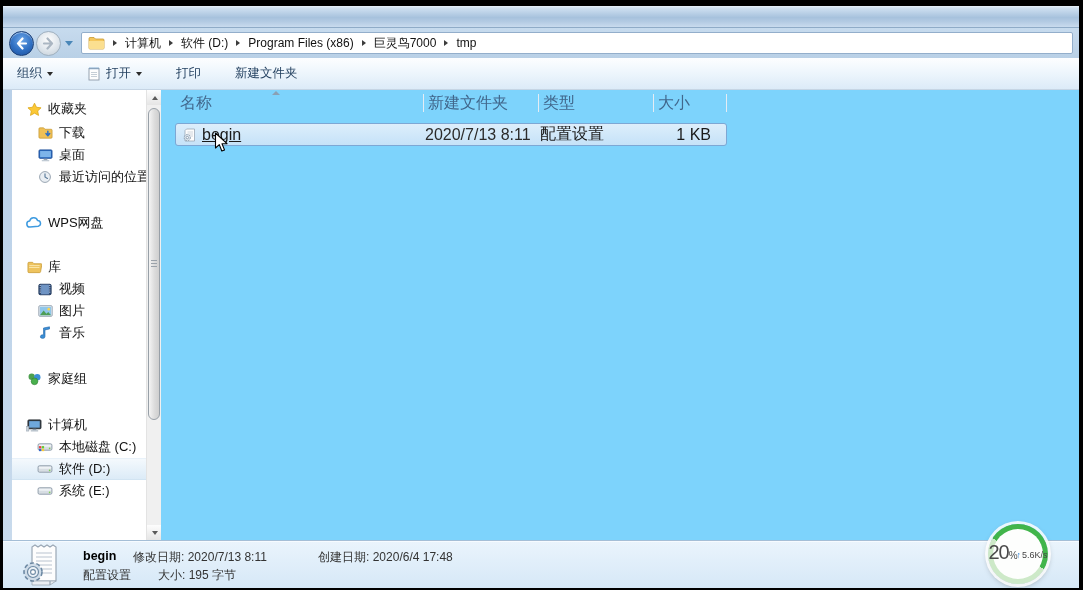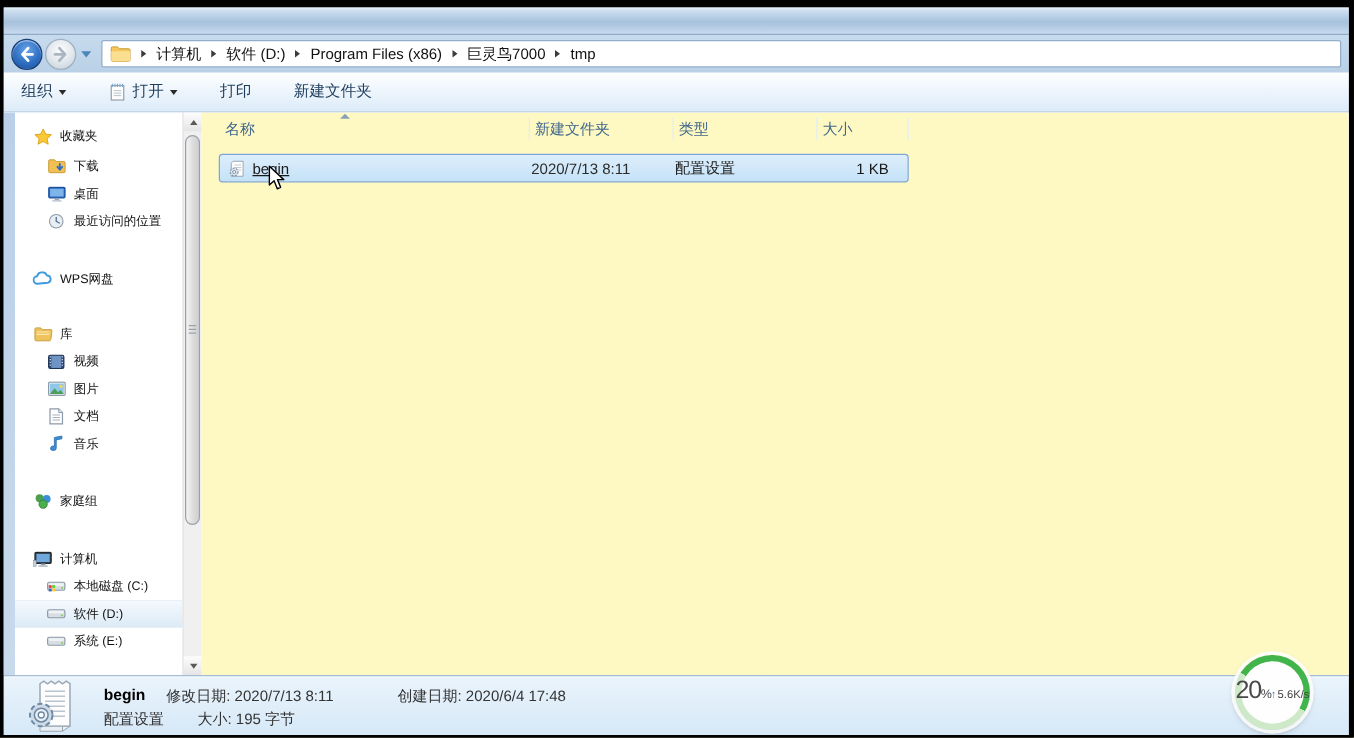--- a/index.html
+++ b/index.html
@@ -41,42 +41,42 @@
   .tb-item + .tb-item { margin-left:22px; }
   .dd-arrow { width:0; height:0; border-left:3.5px solid transparent; border-right:3.5px solid transparent;
     border-top:4px solid #2b2b2b; margin-left:5px; }
   .tb-icon { margin-right:5px; display:inline-flex; }
 
   
   .main { flex:1; display:flex; background:#fff; position:relative; overflow:hidden; }
   .aero-strip { width:9px; flex:none; background:linear-gradient(180deg,#b9d0e8,#c8daec); }
 
   
-  .sidebar { width:134px; flex:none; background:#fff; padding-top:8px; font-size:10px; color:#111; overflow:hidden; }
+  .sidebar { width:134px; flex:none; background:#fff; padding-top:8px; font-size:13px; color:#111; overflow:hidden; }
   .sb-row { height:22px; display:flex; align-items:center; padding-left:14px; cursor:default; }
   .sb-child { padding-left:25px; }
   .sb-row .sb-ic { width:16px; height:16px; flex:none; margin-right:6px; display:flex; align-items:center; justify-content:center; }
   .sb-label { white-space:nowrap; }
   .sb-sel { background:linear-gradient(180deg,#f4f9fd,#dcebf7); border-top:1px solid #e8f1f9; border-bottom:1px solid #d2e4f2; }
   .mt2{margin-top:2px}.mt22{margin-top:22px}.mt23{margin-top:24px}.mt24{margin-top:24px}
 
   
   .scrollbar { width:15px; flex:none; background:#f0f0f0; border-left:1px solid #e3e3e3; position:relative; }
   .sb-btn { position:absolute; left:0; width:15px; height:15px; background:linear-gradient(180deg,#fdfdfd,#e5e5e5);
     display:flex; align-items:center; justify-content:center; }
   .sb-btn.up{top:0;} .sb-btn.down{bottom:0;}
   .tri-up { width:0;height:0;border-left:3.5px solid transparent;border-right:3.5px solid transparent;border-bottom:4px solid #5a5a5a; }
   .tri-down { width:0;height:0;border-left:3.5px solid transparent;border-right:3.5px solid transparent;border-top:4px solid #5a5a5a; }
   .sb-thumb { position:absolute; left:1px; top:18px; width:12px; height:312px; border-radius:6px;
     border:1px solid #98a0a8; background:linear-gradient(90deg,#f4f4f4,#dcdcdc 55%,#cfcfcf); }
   .thumb-grip { position:absolute; left:2px; right:2px; top:50%; margin-top:-4px; }
   .thumb-grip div { height:1px; background:#9aa2aa; margin-bottom:2px; }
 
   
-  .list { flex:1; position:relative; background:#fef9c3; font-size:12px; }
+  .list { flex:1; position:relative; background:#7dd3fc; font-size:16px; }
   .sort-chevron { position:absolute; top:1px; left:111px; width:0; height:0;
     border-left:4px solid transparent; border-right:4px solid transparent; border-bottom:4px solid #8aa0b4; }
   .lheader { display:flex; height:26px; align-items:center; padding-left:15px; color:#41678c; }
   .hcell { height:18px; display:flex; align-items:center; border-right:1px solid #e4ecf4; padding-left:4px; }
   .hc-name{width:248px;} .hc-date{width:115px;} .hc-type{width:115px;} .hc-size{width:73px;}
   .lrow { display:flex; height:23px; align-items:center; margin:7px 0 0 14px; width:552px;
     border:1px solid #7da7d4; border-radius:3px;
     background:linear-gradient(180deg,#ddeefb 0%,#c5e2f8 100%); color:#1a1a1a; }
   .rcell { padding-left:4px; white-space:nowrap; overflow:hidden; }
   .rc-name{width:245px; display:flex; align-items:center;}
@@ -247,30 +247,20 @@
         <div class="sb-row sb-child">
           <span class="sb-ic">
             <svg width="15" height="12" viewBox="0 0 16 13">
                 <rect x="0.8" y="0.8" width="14.4" height="11.4" rx="1" fill="#e8f2fa" stroke="#8d9aa8"></rect>
                 <rect x="2" y="2" width="12" height="9" fill="#8fc7ea"></rect>
                 <path d="M2 11 L6 6 L9 9.5 L11 7.5 L14 11 Z" fill="#4d9e57"></path>
                 <circle cx="11.5" cy="4.5" r="1.4" fill="#fbd551"></circle>
               </svg>
           </span>
           <span class="sb-label">图片</span>
-        </div>
-        <div class="sb-row sb-child">
-          <span class="sb-ic">
-            <svg width="12" height="14" viewBox="0 0 12 14">
-                <path d="M1 1 h7 l3 3 v9 h-10 Z" fill="#fdfdfd" stroke="#8d9aa8"></path>
-                <path d="M8 1 v3 h3" fill="#dbe6ef" stroke="#8d9aa8" stroke-width="0.8"></path>
-                <path d="M3 6 h6 M3 8 h6 M3 10 h6" stroke="#a9b6c2" stroke-width="0.9"></path>
-              </svg>
-          </span>
-          <span class="sb-label">文档</span>
         </div>
         <div class="sb-row sb-child">
           <span class="sb-ic">
             <svg width="12" height="14" viewBox="0 0 12 14">
                 <path d="M4.5 2 L10.5 0.8 V3 L6 3.9 V10.6 a2.3 1.8 0 1 1 -1.5 -1.7 Z" fill="#3b8fd6" stroke="#2467a8" stroke-width="0.6"></path>
               </svg>
           </span>
           <span class="sb-label">音乐</span>
         </div>
 

